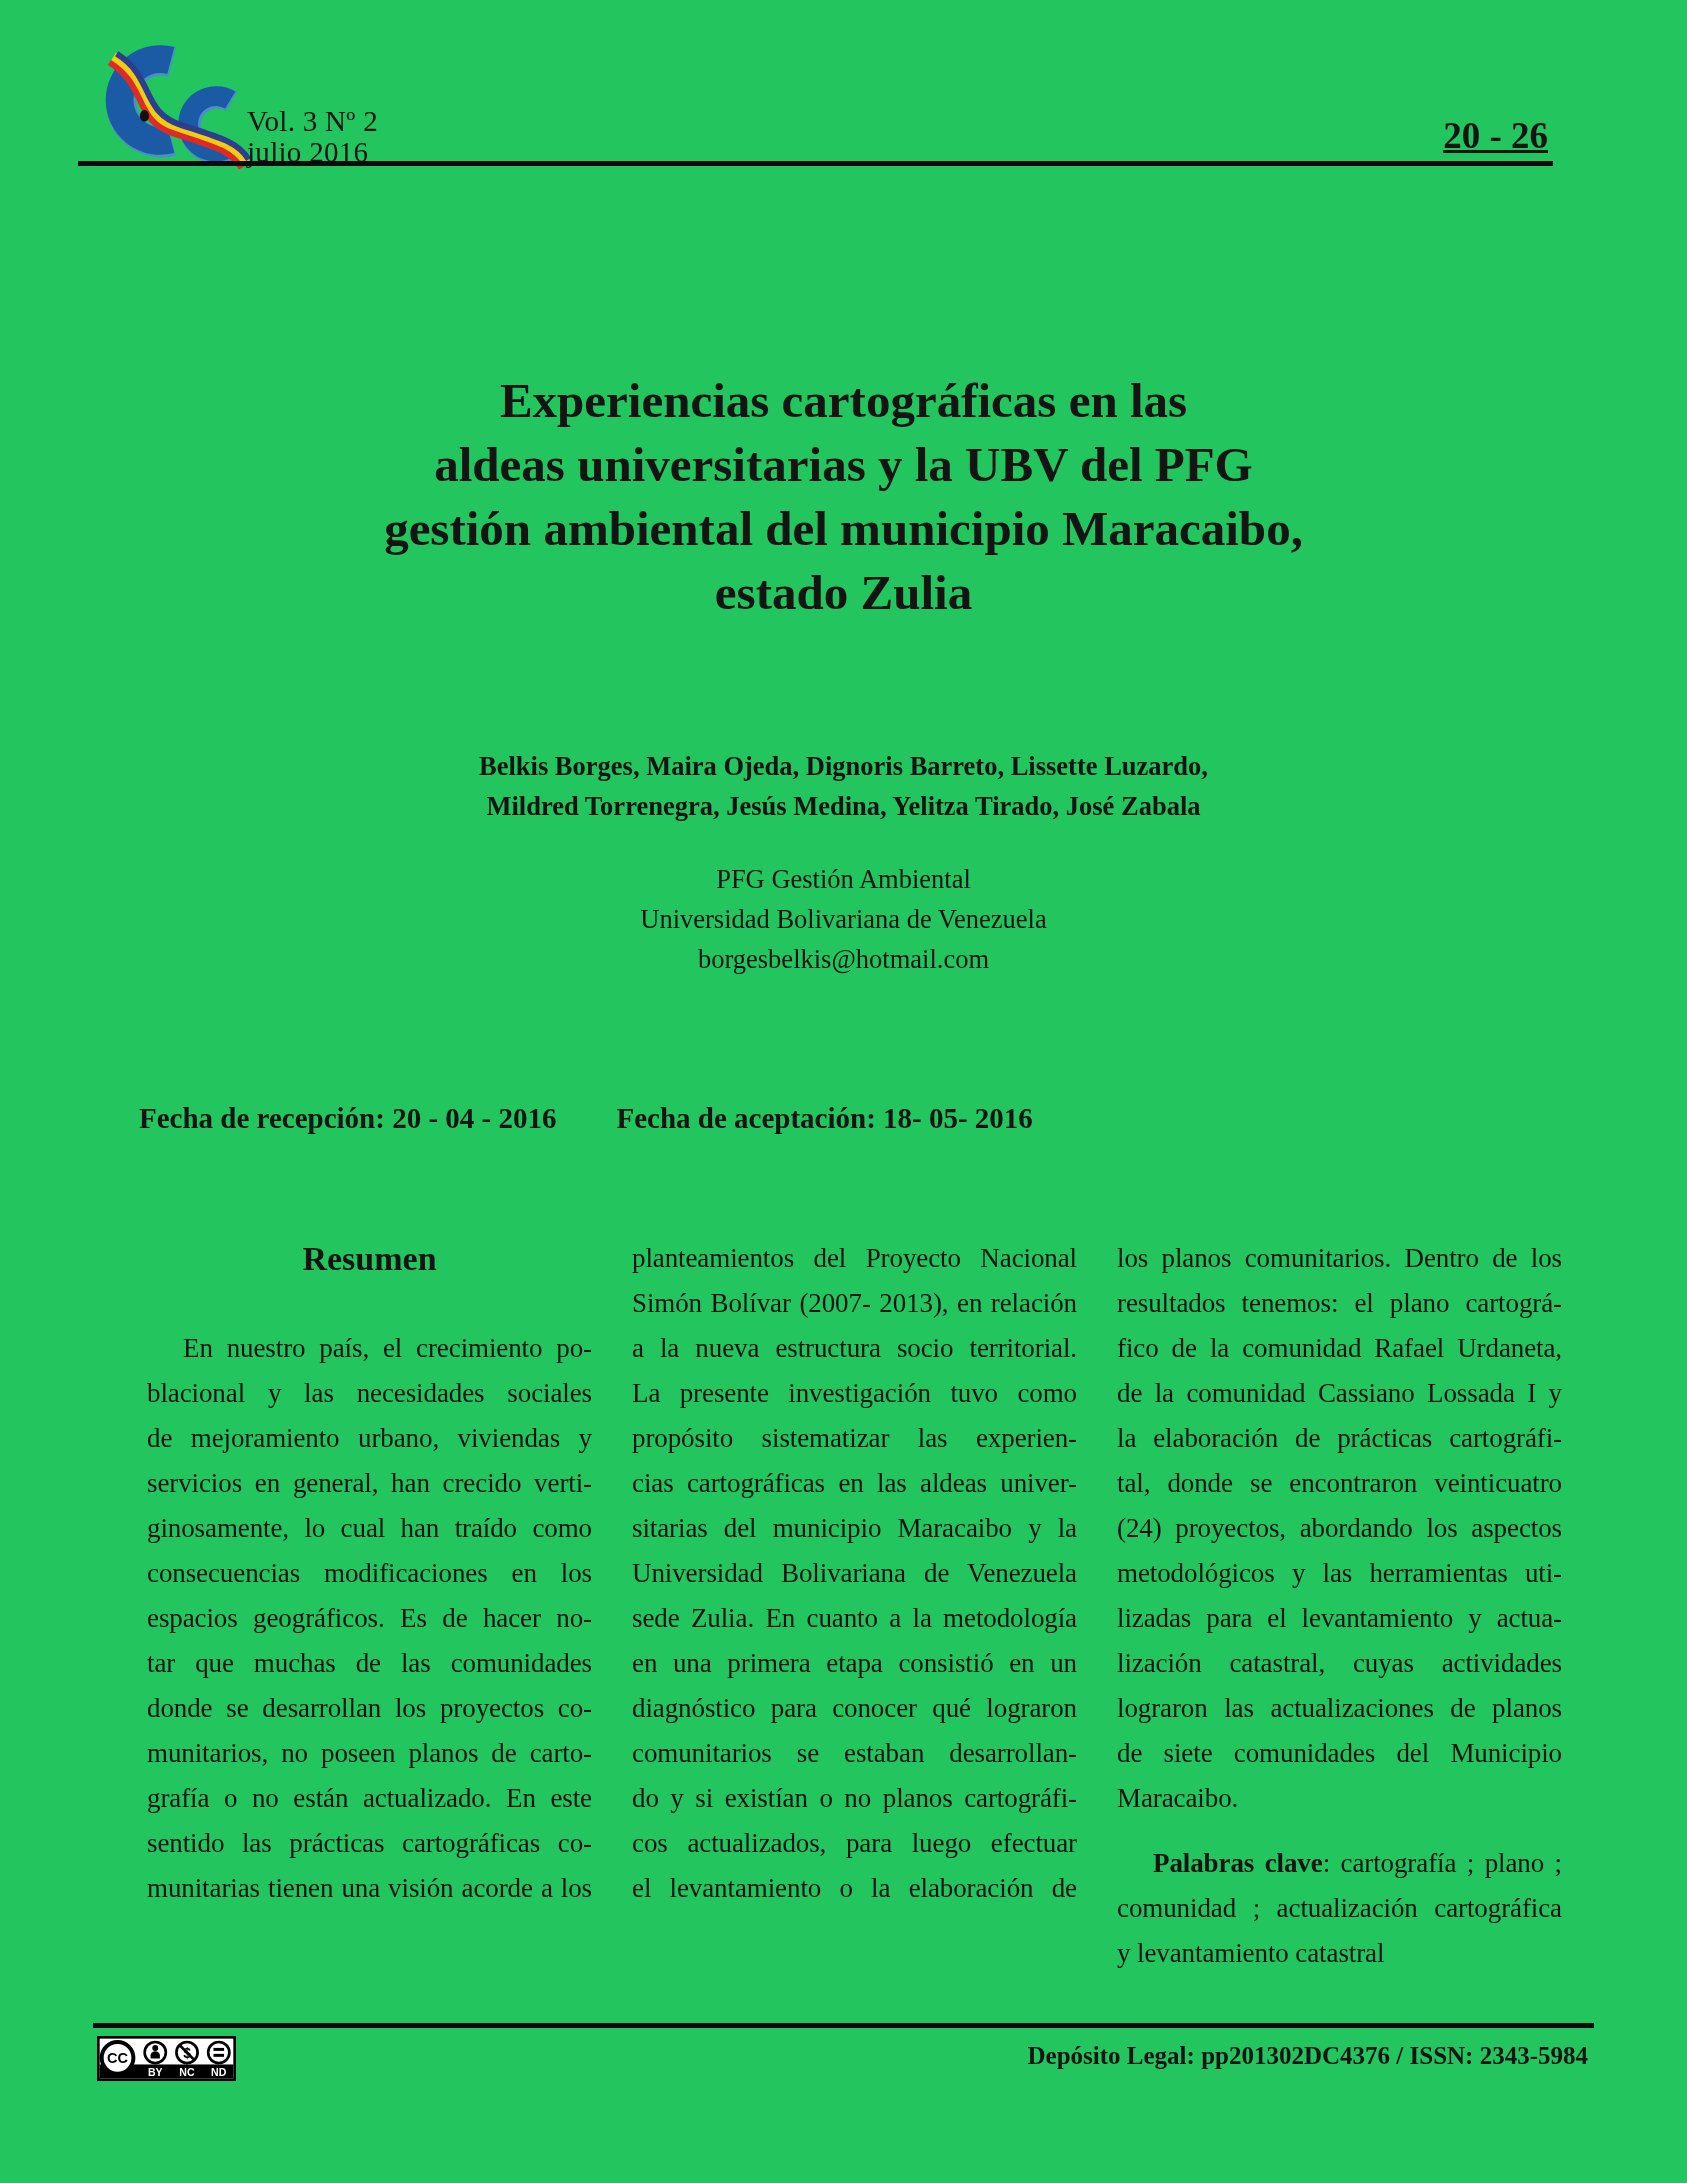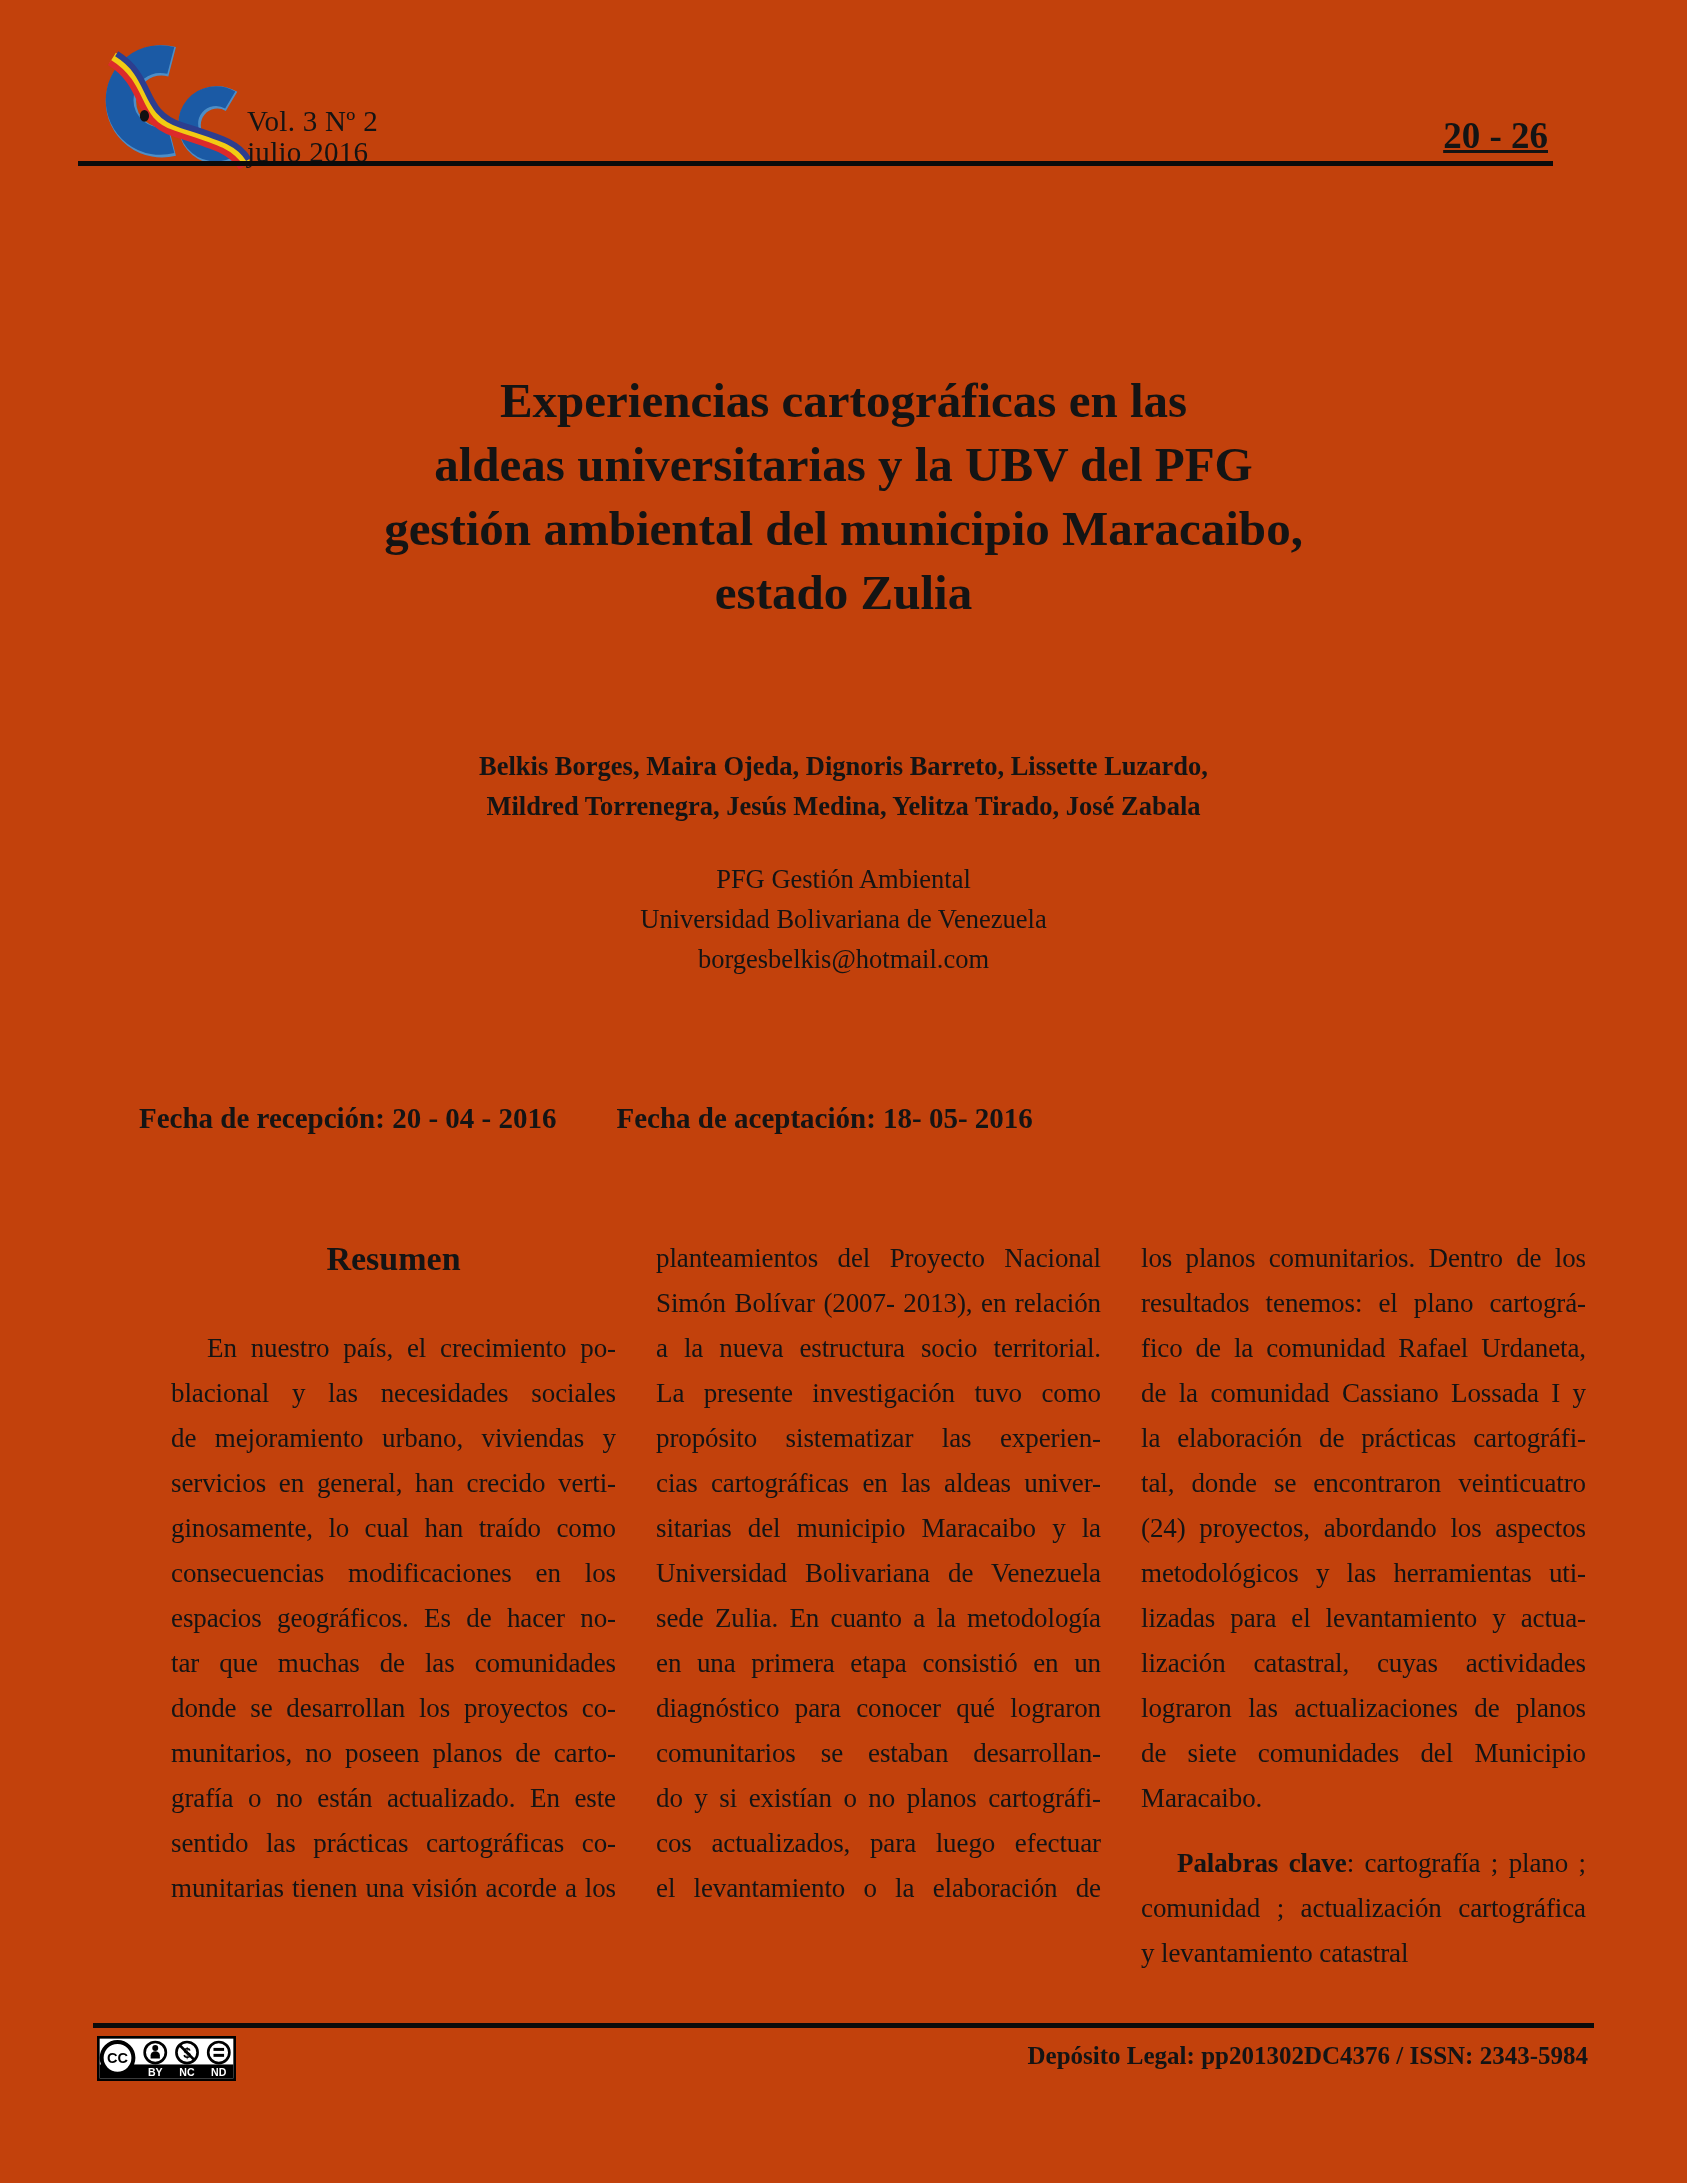--- a/index.html
+++ b/index.html
@@ -1,19 +1,19 @@
 <!DOCTYPE html>
 <html style="font-size:10.6px"><head>
 <meta charset="utf-8">
 <style>
   html,body{margin:0;padding:0;background:#777;}
   .page{
     position:relative;
     width:1687px;height:2183px;
-    background:#c2410c;
+    background:#22c55e;
     font-family:"Liberation Serif", serif;
     color:#141414;
     overflow:hidden;
     margin:0 auto;
   }
   
   .logo{position:absolute;left:78px;top:38px;width:183px;height:132px;}
   .vol-block{
     position:absolute;left:247px;top:106px;
     font-size:29px;line-height:31px;letter-spacing:0.3px;
@@ -43,21 +43,21 @@
   }
   .dates{
     position:absolute;left:139px;top:1102px;width:1409px;
     text-align:left;font-weight:bold;font-size:29px;
   }
   .dates .gap{display:inline-block;width:60px;}
 
   
   .columns{
     position:absolute;left:147px;top:1236px;width:1413px;height:781px;
-    display:flex;gap:40px;margin-left:24px;
+    display:flex;gap:40px;
   }
   .col{width:445px;flex:0 0 445px;font-size:27px;letter-spacing:-0.1px;}
   .bodyline{
     height:45px;line-height:45px;white-space:nowrap;
     text-align:justify;text-align-last:justify;
   }
   .bodyline.nojust{text-align-last:left;}
   .first-indent > .bodyline:first-child{text-indent:36px;}
   .abs-heading{
     height:45px;line-height:45px;text-align:center;

